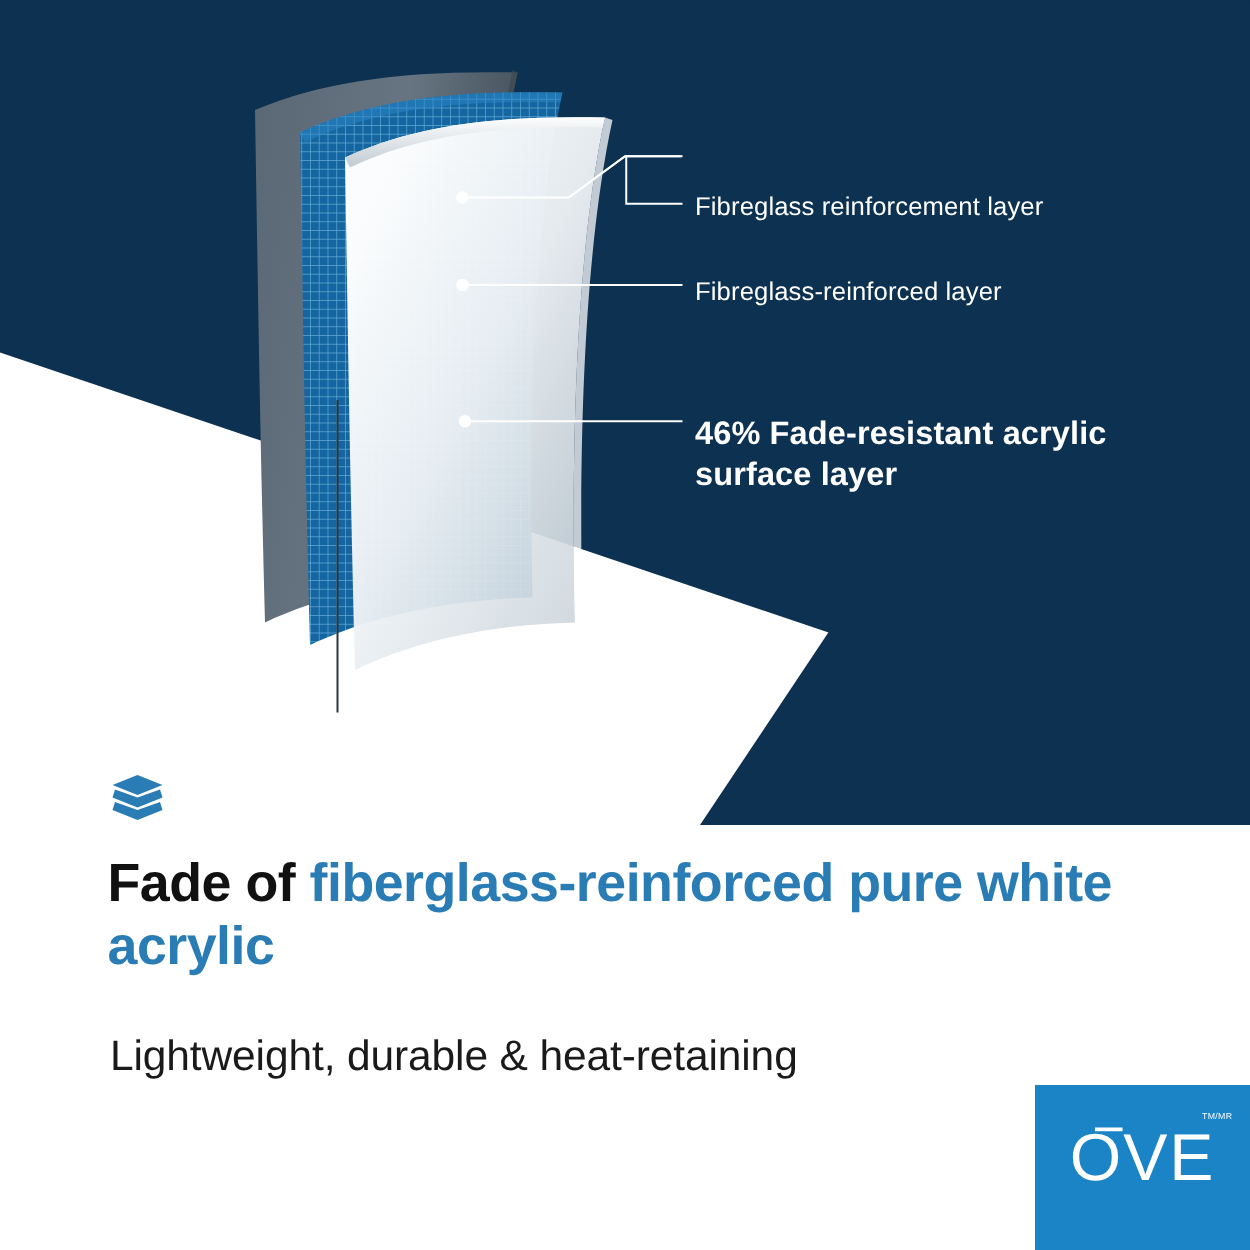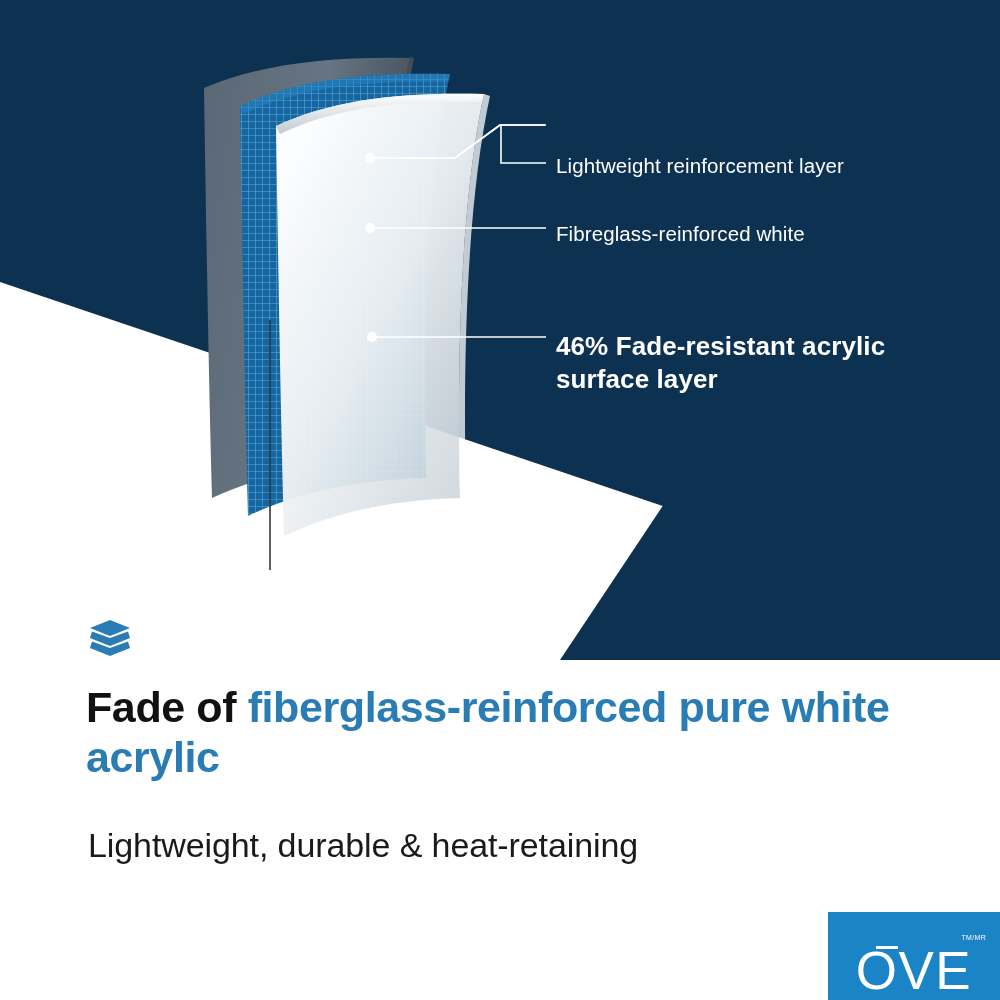--- a/index.html
+++ b/index.html
@@ -48,21 +48,21 @@
   }
   .headline .accent{color:#2a7cb5;}
 
   .subline{
     position:absolute;left:88px;top:826px;
     font-size:34px;color:#1a1a1a;font-weight:400;letter-spacing:-0.1px;
   }
 
   
   .brand{
-    position:absolute;right:0;bottom:0;width:172px;height:88px;
+    position:absolute;right:0;bottom:0;width:172px;height:132px;
     background:#1a84c7;
   }
   .brand .word{
     position:absolute;left:0;right:0;top:28px;
     text-align:center;color:#ffffff;
     font-size:53px;font-weight:400;letter-spacing:1.5px;
     font-family:"Liberation Sans", sans-serif;
   }
   .brand .macron{
     position:absolute;left:48px;top:34px;width:22px;height:3px;background:#ffffff;
@@ -131,22 +131,22 @@
     <path d="M500 125 L546 125" stroke="#ffffff" stroke-width="1.6" fill="none"></path>
     <path d="M501 125 L501 163 L546 163" stroke="#ffffff" stroke-width="1.6" fill="none"></path>
 
     <circle cx="370" cy="228" r="5" fill="#ffffff"></circle>
     <path d="M375 228 L546 228" stroke="#ffffff" stroke-width="1.6" fill="none"></path>
 
     <circle cx="372" cy="337" r="5" fill="#ffffff"></circle>
     <path d="M377 337 L546 337" stroke="#ffffff" stroke-width="1.6" fill="none"></path>
   </svg>
 
-  <div class="callout c1">Lightweight reinforcement layer</div>
-  <div class="callout c2">Fibreglass-reinforced white</div>
+  <div class="callout c1">Fibreglass reinforcement layer</div>
+  <div class="callout c2">Fibreglass-reinforced layer</div>
   <div class="callout c3">46% Fade-resistant acrylic surface layer</div>
 
   <div class="stack-icon">
     <svg width="44" height="40" viewBox="0 0 44 40" xmlns="http://www.w3.org/2000/svg">
       <path d="M22 2 L42 10 L22 18 L2 10 Z" fill="#2a7cb5"></path>
       <path d="M22 20 L40 13.5 L42 20 L22 28 L2 20 L4 13.5 Z" fill="#2a7cb5"></path>
       <path d="M22 30 L40 23.5 L42 30 L22 38 L2 30 L4 23.5 Z" fill="#2a7cb5"></path>
     </svg>
   </div>
 

